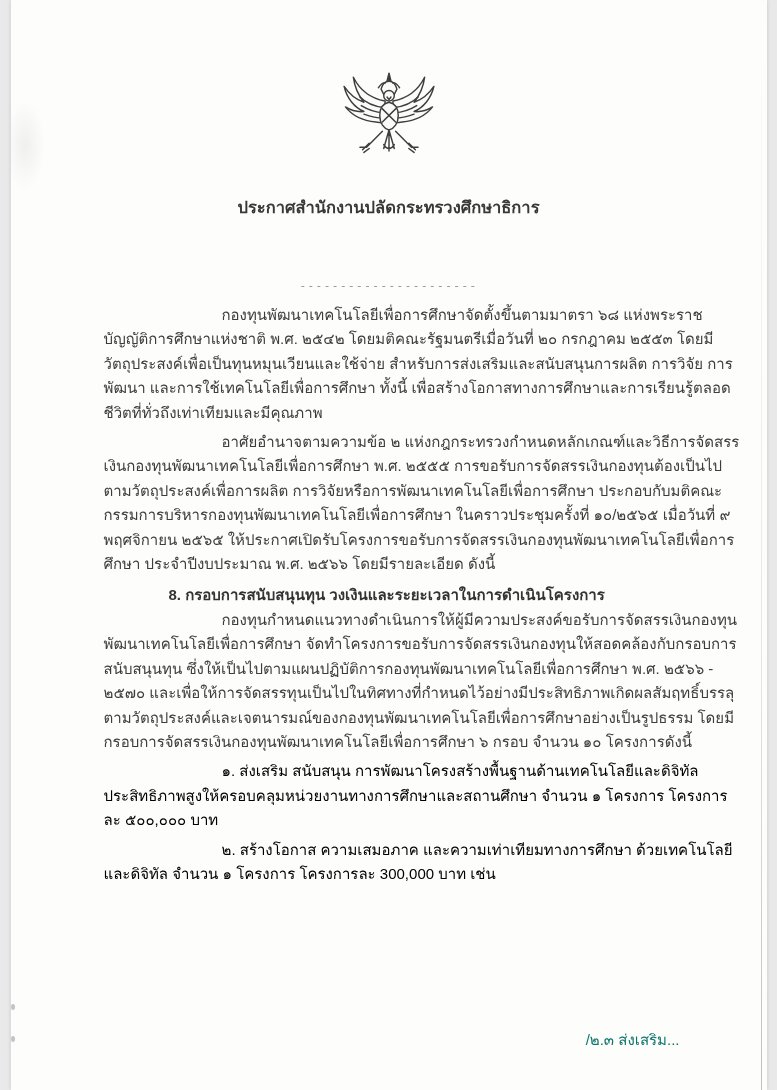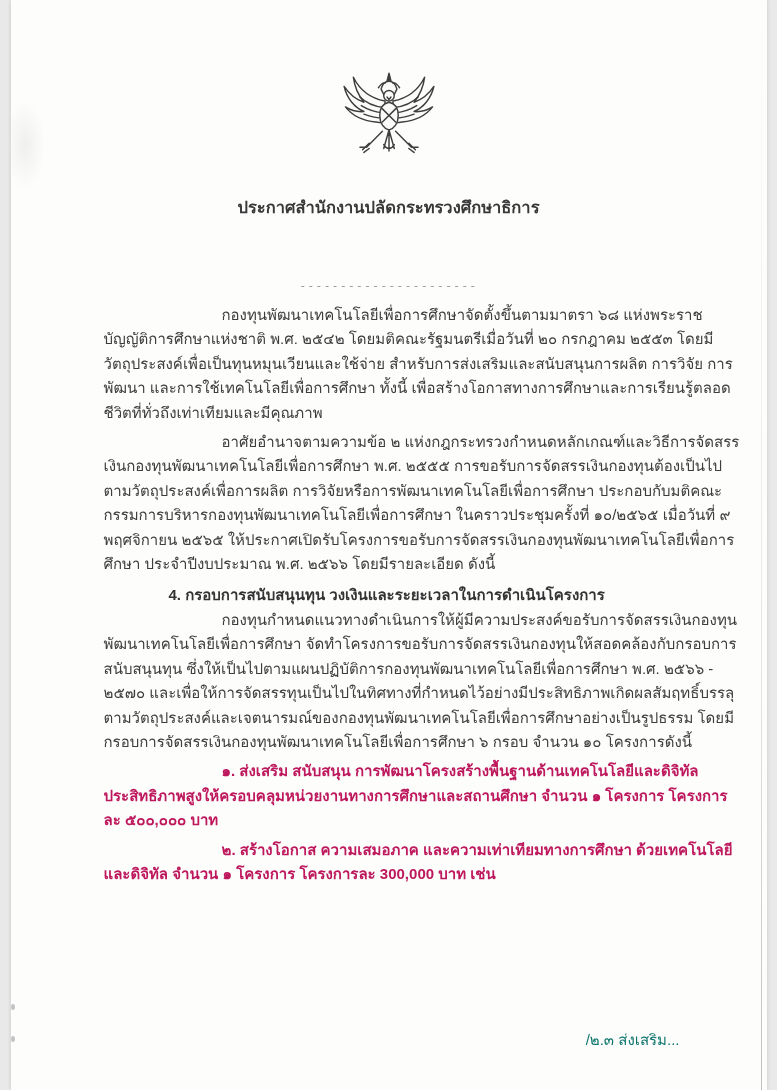--- a/index.html
+++ b/index.html
@@ -35,21 +35,21 @@
     font-size:15px;line-height:24.4px;
     color:#3d3d3d;
     margin-left:16px;
   }
   .content p{margin:0 0 5px;text-indent:118px;}
   .section-heading{
     font-weight:bold;color:#333;
     text-indent:65px !important;
     margin:7px 0 0 !important;
   }
-  .bold-item{font-weight:bold;color:#be185d;}
+  .bold-item{font-weight:normal;color:#000000;}
   .sub-item{text-indent:200px !important;margin-bottom:0 !important;}
   .footer-note{
     position:absolute;top:1028px;right:87px;
     font-size:15px;color:#0f766e;
   }
   .scan-edge-right{
     position:absolute;top:0;right:5px;width:1px;height:100%;
     background:linear-gradient(to bottom, rgba(180,180,180,0) 0%, rgba(160,160,160,.25) 60%, rgba(140,140,140,.55) 100%);
   }
   .scan-smudge{
@@ -97,21 +97,21 @@
 
   <div class="title-block">
     <div>ประกาศสำนักงานปลัดกระทรวงศึกษาธิการ</div>
   </div>
 
   <div class="divider">----------------------</div>
 
   <div class="content">
     <p>กองทุนพัฒนาเทคโนโลยีเพื่อการศึกษาจัดตั้งขึ้นตามมาตรา ๖๘ แห่งพระราชบัญญัติการศึกษาแห่งชาติ พ.ศ. ๒๕๔๒ โดยมติคณะรัฐมนตรีเมื่อวันที่ ๒๐ กรกฎาคม ๒๕๕๓ โดยมีวัตถุประสงค์เพื่อเป็นทุนหมุนเวียนและใช้จ่าย สำหรับการส่งเสริมและสนับสนุนการผลิต การวิจัย การพัฒนา และการใช้เทคโนโลยีเพื่อการศึกษา ทั้งนี้ เพื่อสร้างโอกาสทางการศึกษาและการเรียนรู้ตลอดชีวิตที่ทั่วถึงเท่าเทียมและมีคุณภาพ</p>
     <p>อาศัยอำนาจตามความข้อ ๒ แห่งกฎกระทรวงกำหนดหลักเกณฑ์และวิธีการจัดสรรเงินกองทุนพัฒนาเทคโนโลยีเพื่อการศึกษา พ.ศ. ๒๕๕๕ การขอรับการจัดสรรเงินกองทุนต้องเป็นไปตามวัตถุประสงค์เพื่อการผลิต การวิจัยหรือการพัฒนาเทคโนโลยีเพื่อการศึกษา ประกอบกับมติคณะกรรมการบริหารกองทุนพัฒนาเทคโนโลยีเพื่อการศึกษา ในคราวประชุมครั้งที่ ๑๐/๒๕๖๕ เมื่อวันที่ ๙ พฤศจิกายน ๒๕๖๕ ให้ประกาศเปิดรับโครงการขอรับการจัดสรรเงินกองทุนพัฒนาเทคโนโลยีเพื่อการศึกษา ประจำปีงบประมาณ พ.ศ. ๒๕๖๖ โดยมีรายละเอียด ดังนี้</p>
-    <p class="section-heading">4. กรอบการสนับสนุนทุน วงเงินและระยะเวลาในการดำเนินโครงการ</p>
+    <p class="section-heading">8. กรอบการสนับสนุนทุน วงเงินและระยะเวลาในการดำเนินโครงการ</p>
     <p>กองทุนกำหนดแนวทางดำเนินการให้ผู้มีความประสงค์ขอรับการจัดสรรเงินกองทุนพัฒนาเทคโนโลยีเพื่อการศึกษา จัดทำโครงการขอรับการจัดสรรเงินกองทุนให้สอดคล้องกับกรอบการสนับสนุนทุน ซึ่งให้เป็นไปตามแผนปฏิบัติการกองทุนพัฒนาเทคโนโลยีเพื่อการศึกษา พ.ศ. ๒๕๖๖ - ๒๕๗๐ และเพื่อให้การจัดสรรทุนเป็นไปในทิศทางที่กำหนดไว้อย่างมีประสิทธิภาพเกิดผลสัมฤทธิ์บรรลุตามวัตถุประสงค์และเจตนารมณ์ของกองทุนพัฒนาเทคโนโลยีเพื่อการศึกษาอย่างเป็นรูปธรรม โดยมีกรอบการจัดสรรเงินกองทุนพัฒนาเทคโนโลยีเพื่อการศึกษา ๖ กรอบ จำนวน ๑๐ โครงการดังนี้</p>
     <p class="bold-item">๑. ส่งเสริม สนับสนุน การพัฒนาโครงสร้างพื้นฐานด้านเทคโนโลยีและดิจิทัลประสิทธิภาพสูงให้ครอบคลุมหน่วยงานทางการศึกษาและสถานศึกษา จำนวน ๑ โครงการ โครงการละ ๕๐๐,๐๐๐ บาท</p>
     <p class="bold-item">๒. สร้างโอกาส ความเสมอภาค และความเท่าเทียมทางการศึกษา ด้วยเทคโนโลยีและดิจิทัล จำนวน ๑ โครงการ โครงการละ 300,000 บาท เช่น</p>
   </div>
 
   <div class="footer-note">/๒.๓ ส่งเสริม...</div>
 
   <div class="scan-edge-right"></div>
   <div class="scan-smudge"></div>
   <div class="scan-speck" style="top:1004px;"></div>

